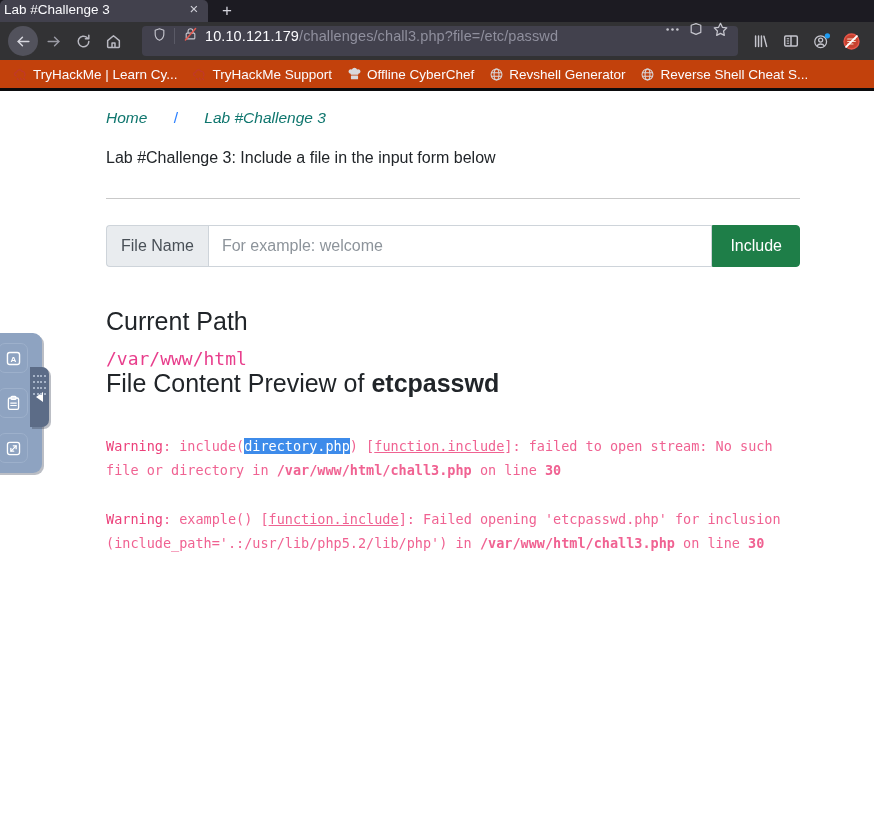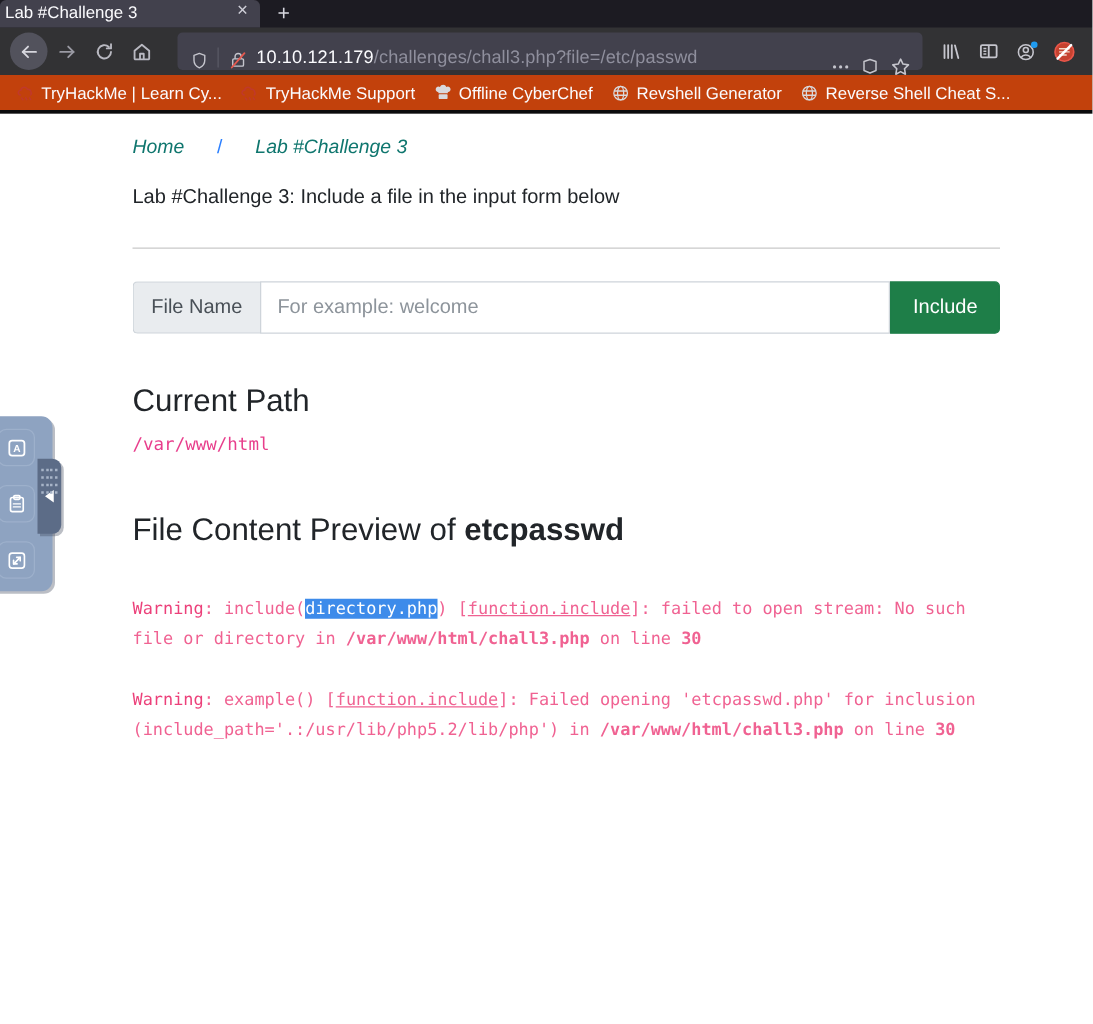--- a/index.html
+++ b/index.html
@@ -59,21 +59,21 @@
   }
   .navbtn.active-circle { background: #52525c; border-radius: 50%; }
   .navbtn svg { display: block; }
 
   .urlbar {
     flex: 1 1 auto;
     height: 30px;
     background: #42414d;
     border-radius: 4px;
     margin: 0 8px 0 14px;
-    display: flex; align-items: flex-start;
+    display: flex; align-items: flex-end;
     padding: 12px 6px;
     min-width: 0;
   }
   .url-icon {
     width: 22px; height: 20px; flex: 0 0 22px;
     display: flex; align-items: center; justify-content: center;
     color: #c5c5cd;
   }
   .url-sep { width: 1px; height: 16px; background: #5a5a66; margin: 0 4px; flex: 0 0 1px; }
   .url-text {
@@ -181,25 +181,24 @@
     cursor: pointer;
   }
 
   h2.sub {
     margin-top: 40px;
     font-size: 25px; font-weight: 400; color: #212529;
   }
   .path {
     margin-top: 12px;
     font-family: "DejaVu Sans Mono", monospace;
-    font-size: 14px;
+    font-size: 18px;
     color: #e83e8c;
   }
   h2.preview {
-    margin-top: 46px;
     font-size: 25px; font-weight: 400; color: #212529;
   }
   h2.preview b { font-weight: 700; }
 
   
   .warn {
     font-family: "DejaVu Sans Mono", monospace;
     font-size: 13.5px;
     line-height: 24px;
     color: #f06292;

